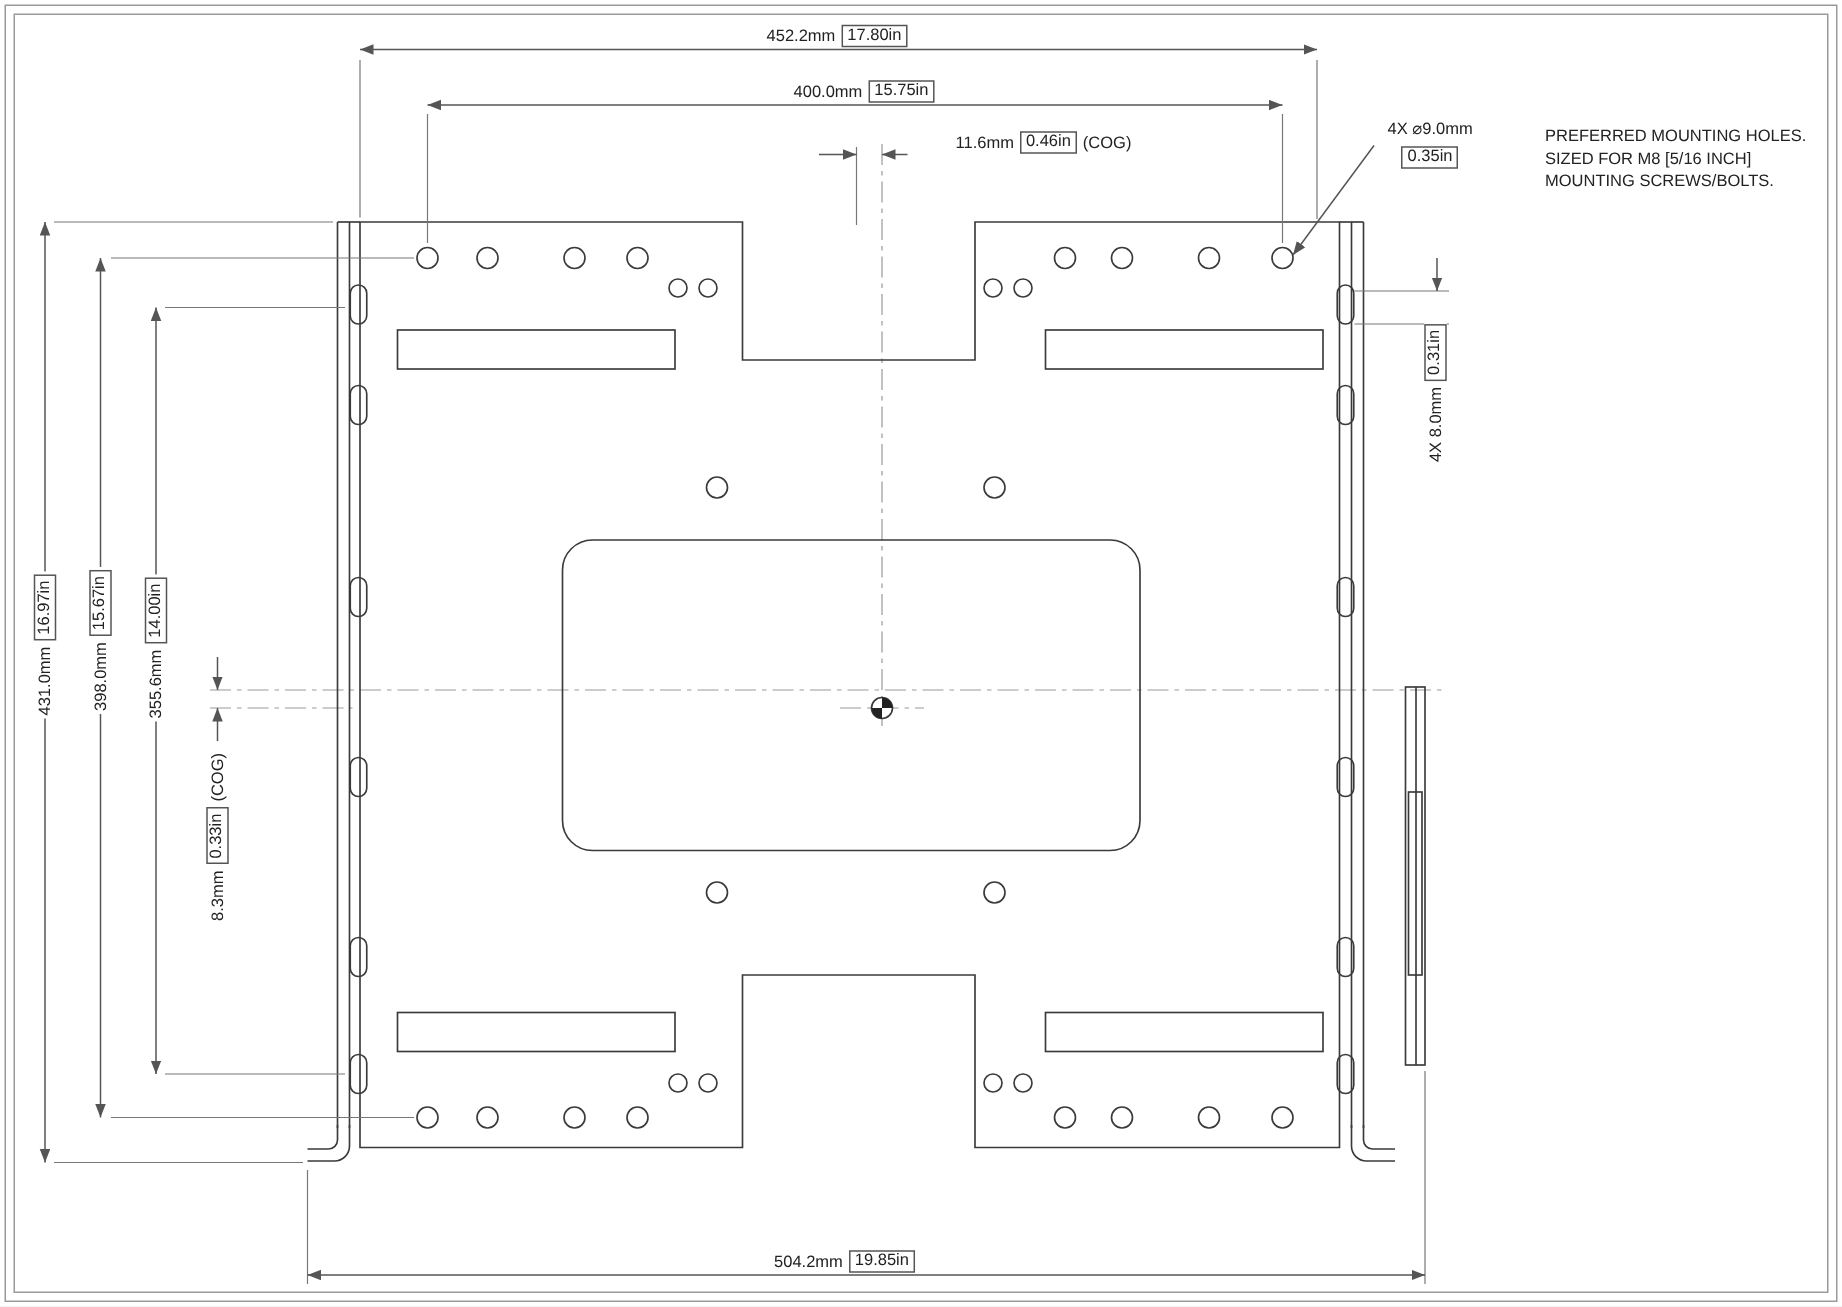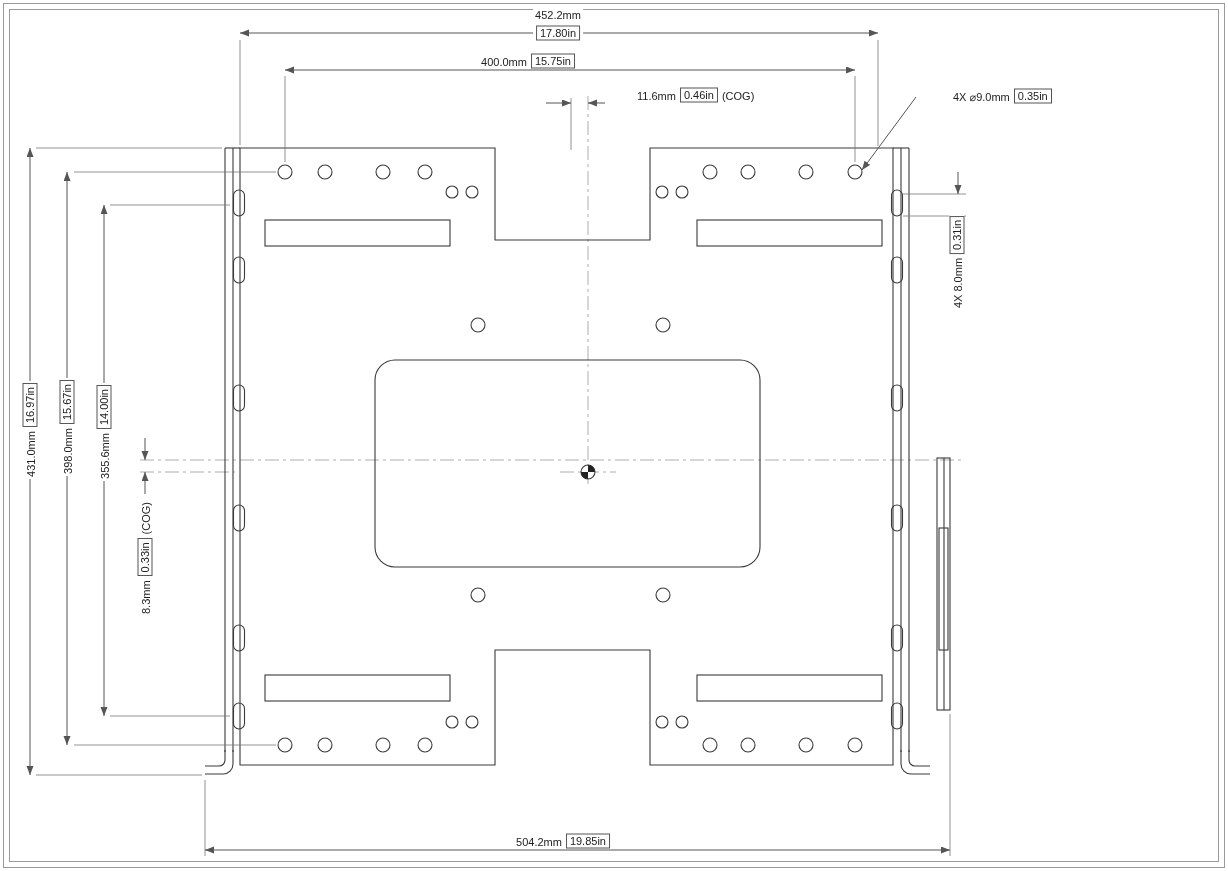--- a/index.html
+++ b/index.html
@@ -192,41 +192,46 @@
       <line class="dimline" x1="145" y1="494" x2="145" y2="472" marker-end="url(#arr)"></line>
     </g>
 
     <g>
       <line class="ext" x1="205" y1="780" x2="205" y2="856"></line>
       <line class="ext" x1="950" y1="714" x2="950" y2="856"></line>
       <line class="dimline" x1="205" y1="850" x2="950" y2="850" marker-start="url(#arr)" marker-end="url(#arr)"></line>
     </g>
   </svg>
 
-  <div class="dim" style="left:558px; top:24px;flex-direction:column;">
+  <div class="dim" style="left:558px; top:24px;">
     <span>452.2mm</span>
     <span class="inbox">17.80in</span>
   </div>
 
-  <div class="dim" style="left:528px; top:61px;justify-content:space-between;">
+  <div class="dim" style="left:576px; top:61px;justify-content:space-between;">
     <span>400.0mm</span>
     <span class="inbox">15.75in</span>
   </div>
 
   <div class="dim anchor-left" style="left:608px; top:95px;">
     <span>11.6mm</span>
     <span class="inbox">0.46in</span>
     <span>(COG)</span>
   </div>
 
-  <div class="dim anchor-left" style="left:924px; top:96px;">
+  <div class="dim anchor-left" style="left:896px; top:96px;flex-direction:column;">
     <span>4X ⌀9.0mm</span>
     <span class="inbox">0.35in</span>
   </div>
 
+  <div class="note" style="left:1030px; top:84px;">
+    <div>PREFERRED MOUNTING HOLES.</div>
+    <div>SIZED FOR M8 [5/16 INCH]</div>
+    <div>MOUNTING SCREWS/BOLTS.</div>
+  </div>
 
   <div class="dim rot" style="left:957px; top:262px;">
     <span>4X 8.0mm</span>
     <span class="inbox">0.31in</span>
   </div>
 
   <div class="dim rot" style="left:30px; top:430px;">
     <span>431.0mm</span>
     <span class="inbox">16.97in</span>
   </div>

